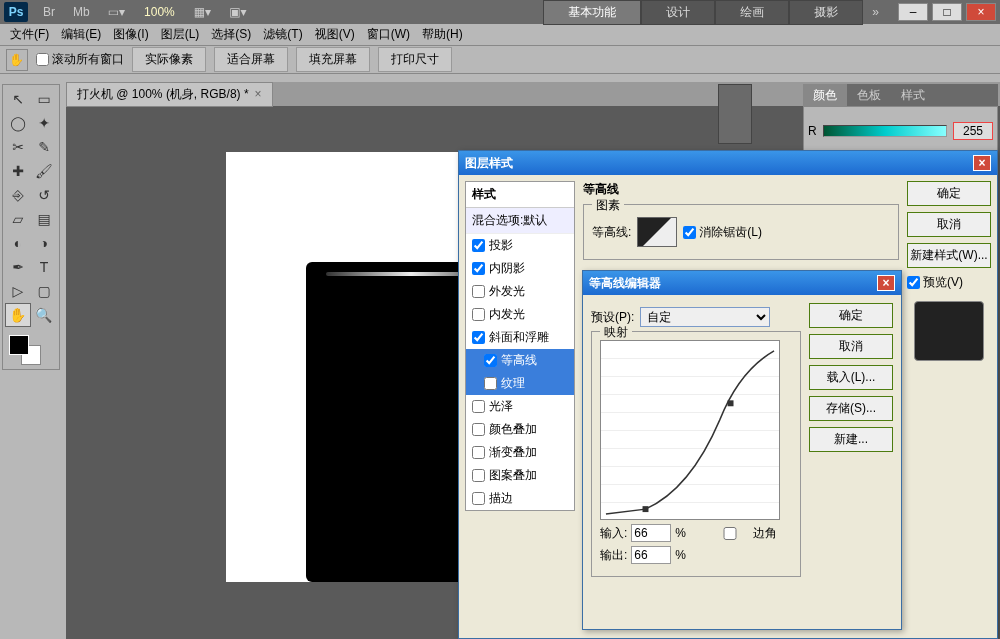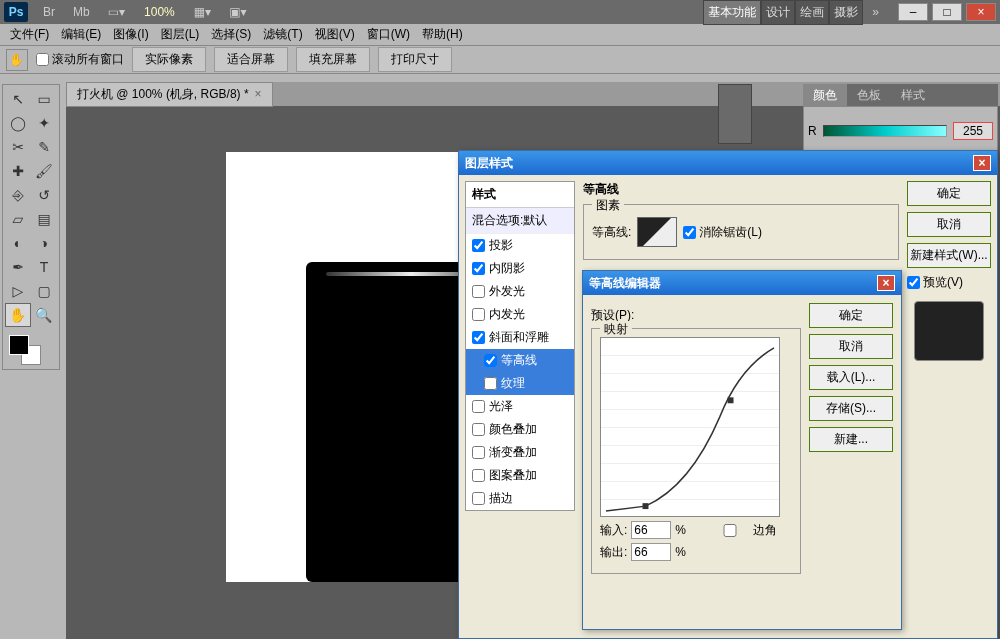--- a/index.html
+++ b/index.html
@@ -4,21 +4,21 @@
 <style>
 * { margin: 0; padding: 0; box-sizing: border-box; font-family: "Microsoft YaHei", SimSun, sans-serif; font-size: 12px; }
 body { width: 1000px; height: 639px; background: #b8b8b8; overflow: hidden; position: relative; }
 
 
 .topbar { height: 24px; background: #6a6a6a; display: flex; align-items: center; padding: 0 4px; }
 .ps-icon { width: 24px; height: 20px; background: #032a4a; color: #7dd3fc; display: flex; align-items: center; justify-content: center; font-weight: bold; border-radius: 2px; margin-right: 6px; }
 .top-btn { padding: 2px 6px; margin: 0 2px; color: #ccc; border: 1px solid transparent; }
 .zoom { color: #fef9c3; margin: 0 10px; }
 .spacer { flex: 1; }
-.workspace-tab { padding: 3px 4px; color: #ddd; background: #555; border: 1px solid #444; }
+.workspace-tab { padding: 3px 24px; color: #ddd; background: #555; border: 1px solid #444; }
 .workspace-tab.active { background: #7a7a7a; color: #fff; }
 .win-btns { display: flex; gap: 4px; margin-left: 10px; }
 .win-btn { width: 30px; height: 18px; background: #ddd; border: 1px solid #888; display: flex; align-items: center; justify-content: center; }
 .win-btn.close { background: #d04a3a; color: #fff; }
 
 
 .menubar { height: 22px; background: #b8b8b8; display: flex; align-items: center; padding: 0 4px; border-bottom: 1px solid #888; }
 .menu-item { padding: 2px 6px; }
 
 
@@ -302,20 +302,21 @@
 
 <div class="dialog ce-dialog">
   <div class="dlg-title">
     <span>等高线编辑器</span>
     <div class="x">×</div>
   </div>
   <div class="ce-body">
     <div class="ce-left">
       <div class="row">
         <span>预设(P):</span>
+        <select><option>自定</option></select>
       </div>
       <div class="fieldset">
         <div class="legend">映射</div>
         <div class="curve-box">
           <svg viewBox="0 0 180 180">
               <path d="M5 175 L45 170 Q90 150 120 80 Q140 30 175 10" stroke="#333" fill="none" stroke-width="1.5"></path>
               <rect x="42" y="167" width="6" height="6" fill="#333"></rect>
               <rect x="128" y="60" width="6" height="6" fill="#333"></rect>
             </svg>
         </div>

